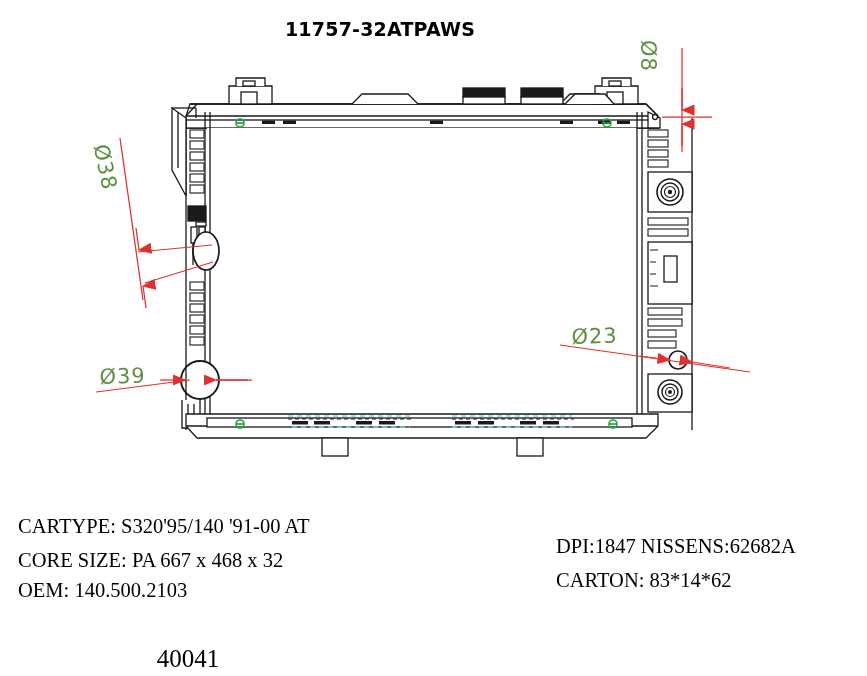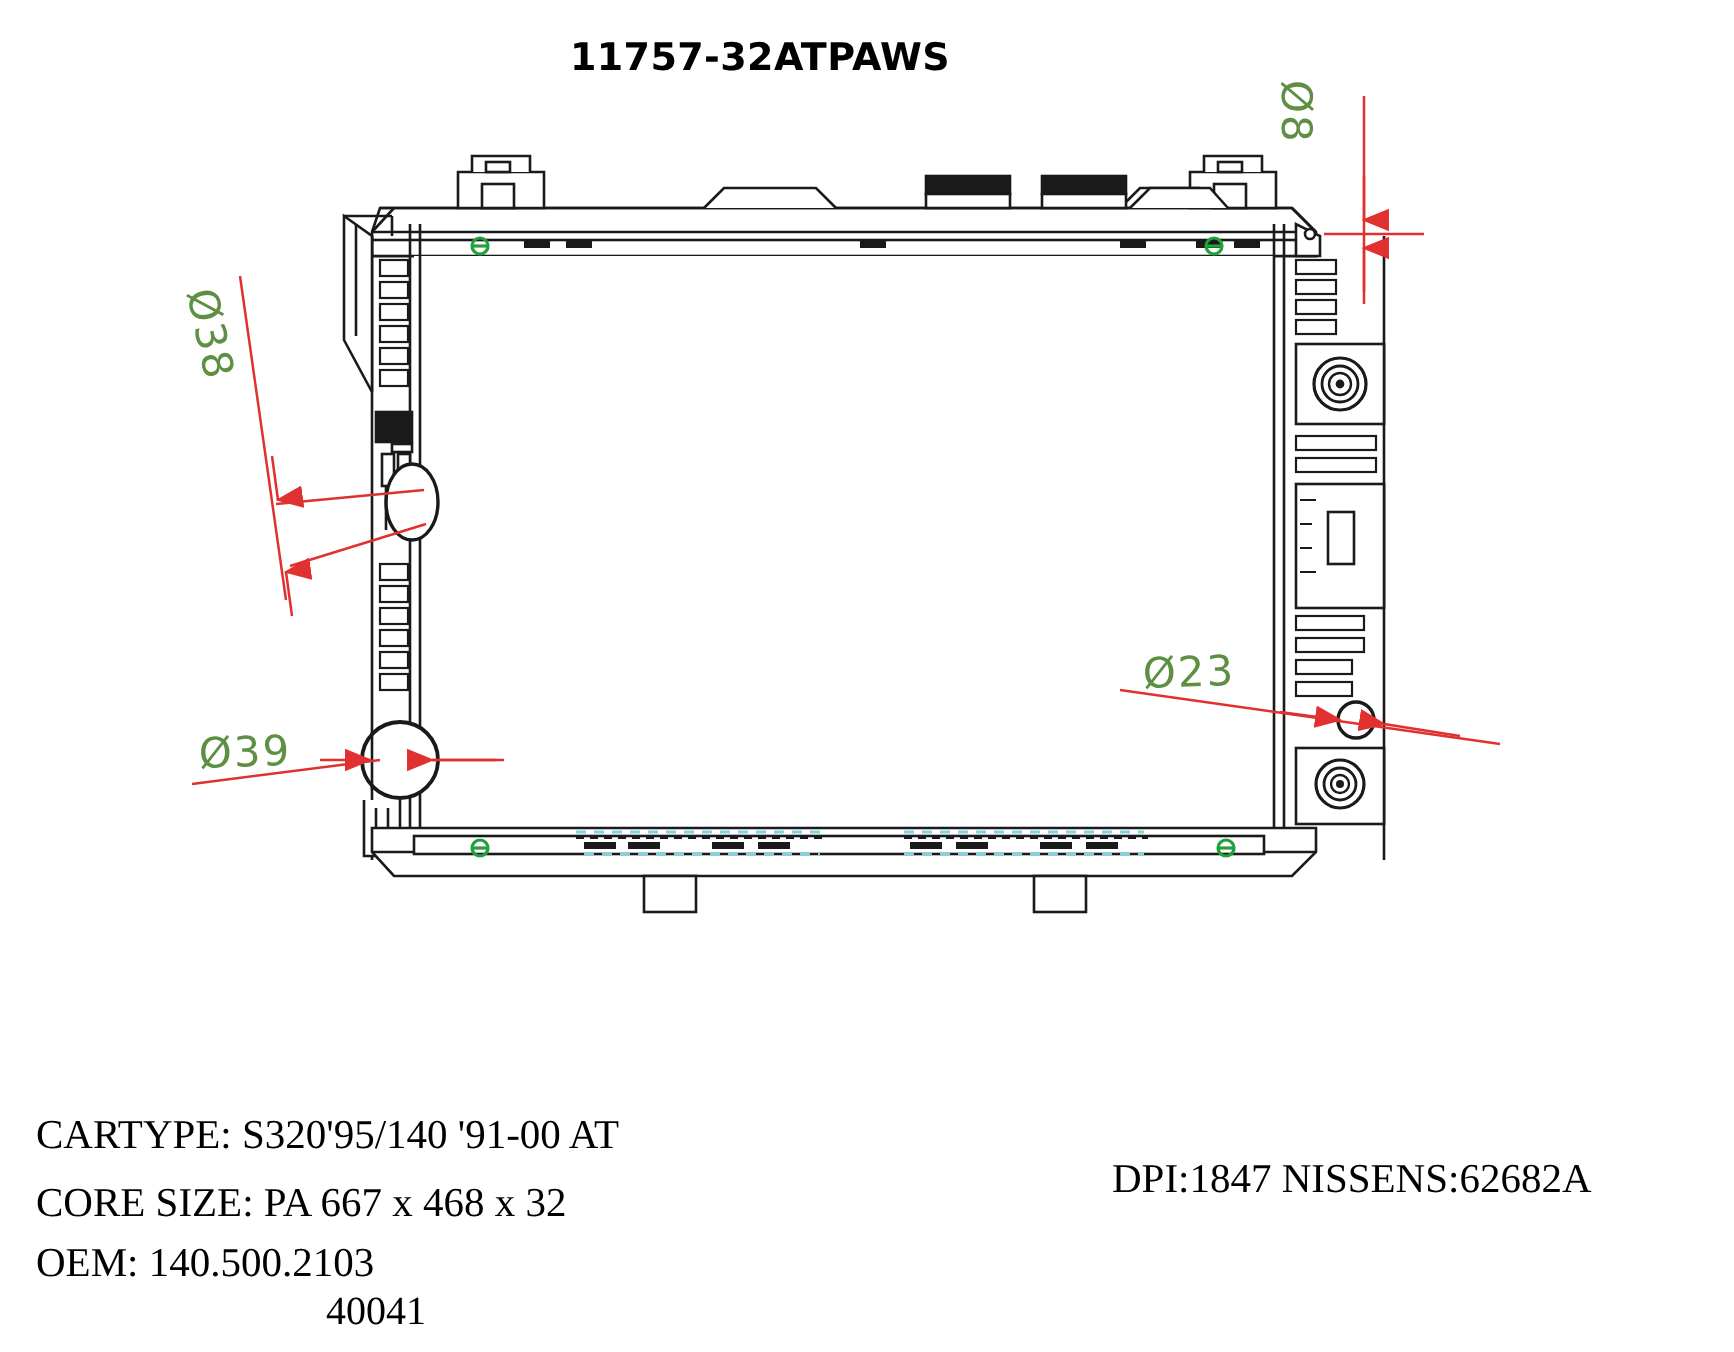--- a/index.html
+++ b/index.html
@@ -94,36 +94,36 @@
   }
 
   
   .spec-col {
     position: absolute;
     font-family: "Liberation Serif", serif;
     font-size: 20.5px;
     color: #000;
     line-height: 1.0;
   }
-  #spec-left  { left: 18px;  top: 558px; width: 520px; }
-  #spec-right { left: 556px; top: 536px; width: 311px; margin-top: 44px; }
+  #spec-left  { left: 18px;  top: 516px; width: 520px; }
+  #spec-right { left: 556px; top: 536px; width: 311px; }
   .spec-line { white-space: nowrap; display: block; }
   #spec-left .spec-line  { margin-bottom: 13px; }
   #spec-right .spec-line { margin-bottom: 13px; }
   #spec-left .spec-line.tight,
   #spec-right .spec-line.tight { margin-bottom: 10px; }
 
   #code-number {
     position: absolute;
     left: 18px;
     top: 645px;
     width: 340px;
     text-align: center;
     font-family: "Liberation Serif", serif;
-    font-size: 20px;
+    font-size: 25px;
     color: #000;
   }
 </style>
 </head>
 <body>
 
 <div id="page">
 
   <div id="part-title">11757-32ATPAWS</div>
 
@@ -409,17 +409,18 @@
 
 
   <div class="spec-col" id="spec-left">
     <span class="spec-line">CARTYPE: S320'95/140  '91-00  AT</span>
     <span class="spec-line tight">CORE SIZE: PA  667 x 468 x 32</span>
     <span class="spec-line tight">OEM: 140.500.2103</span>
   </div>
 
   <div class="spec-col" id="spec-right">
     <span class="spec-line">DPI:1847   NISSENS:62682A</span>
+    <span class="spec-line tight">CARTON: 83*14*62</span>
   </div>
 
   <div id="code-number">40041</div>
 
 </div>
 
 </body></html>

